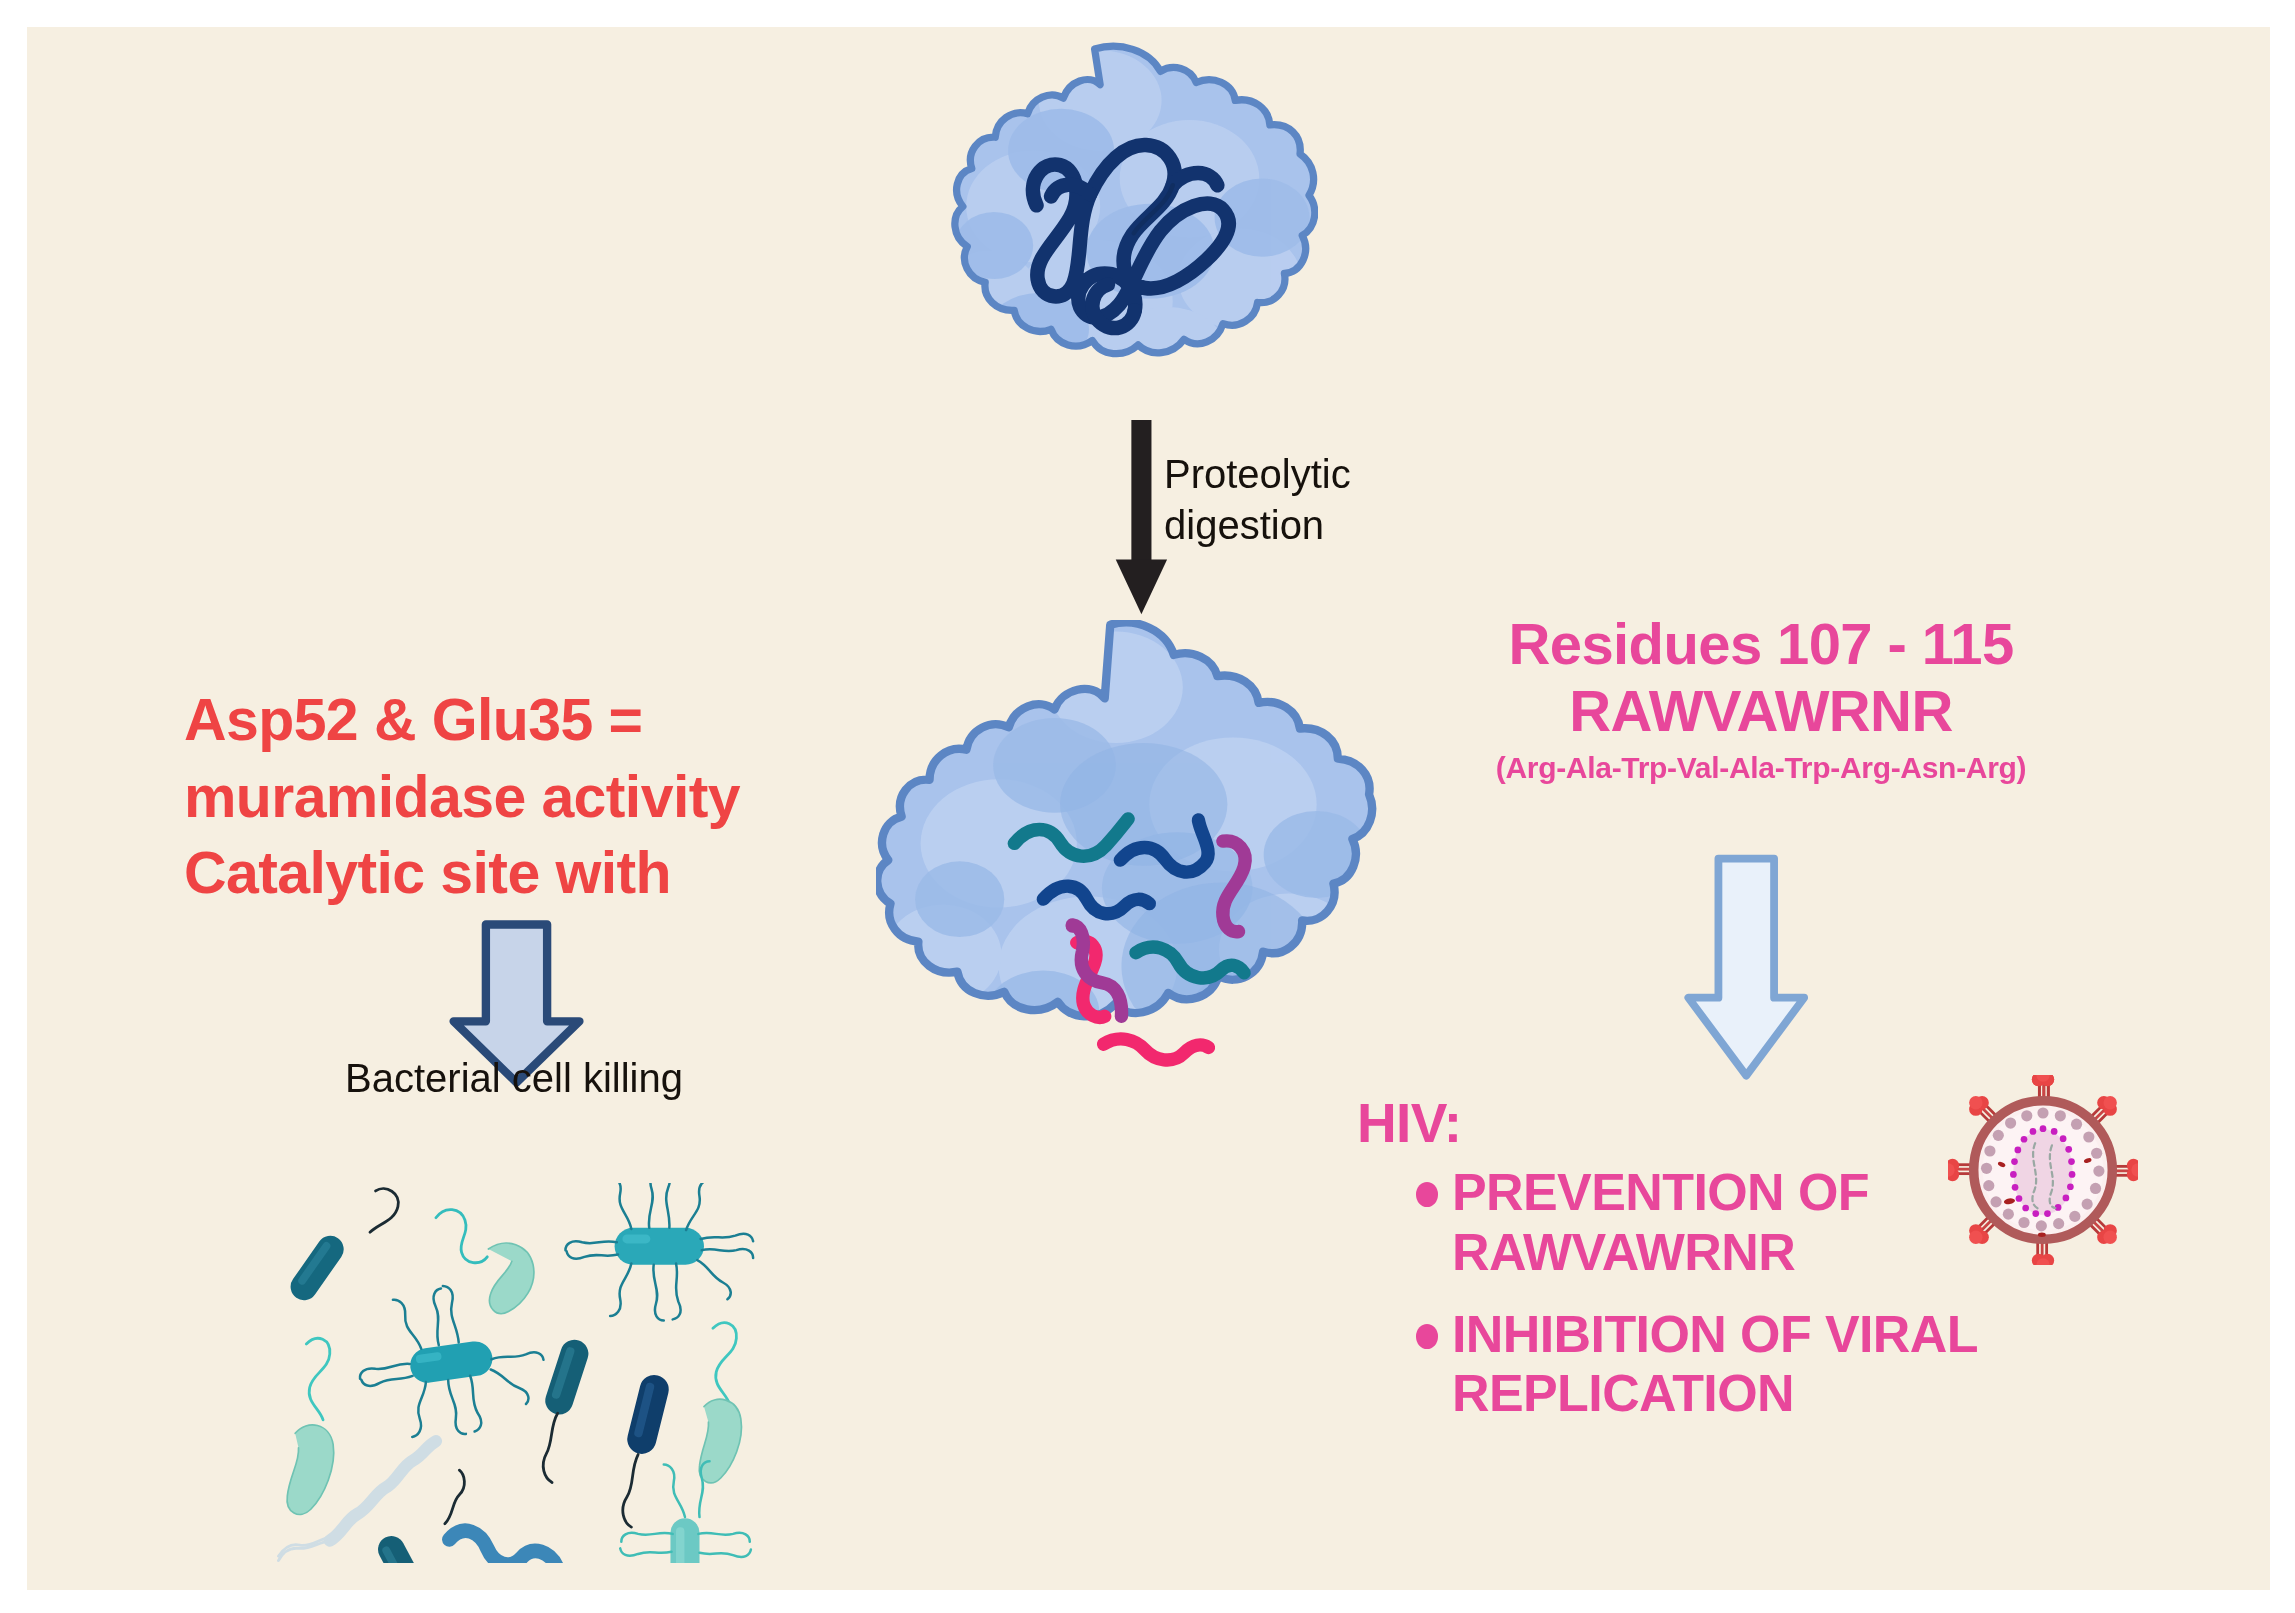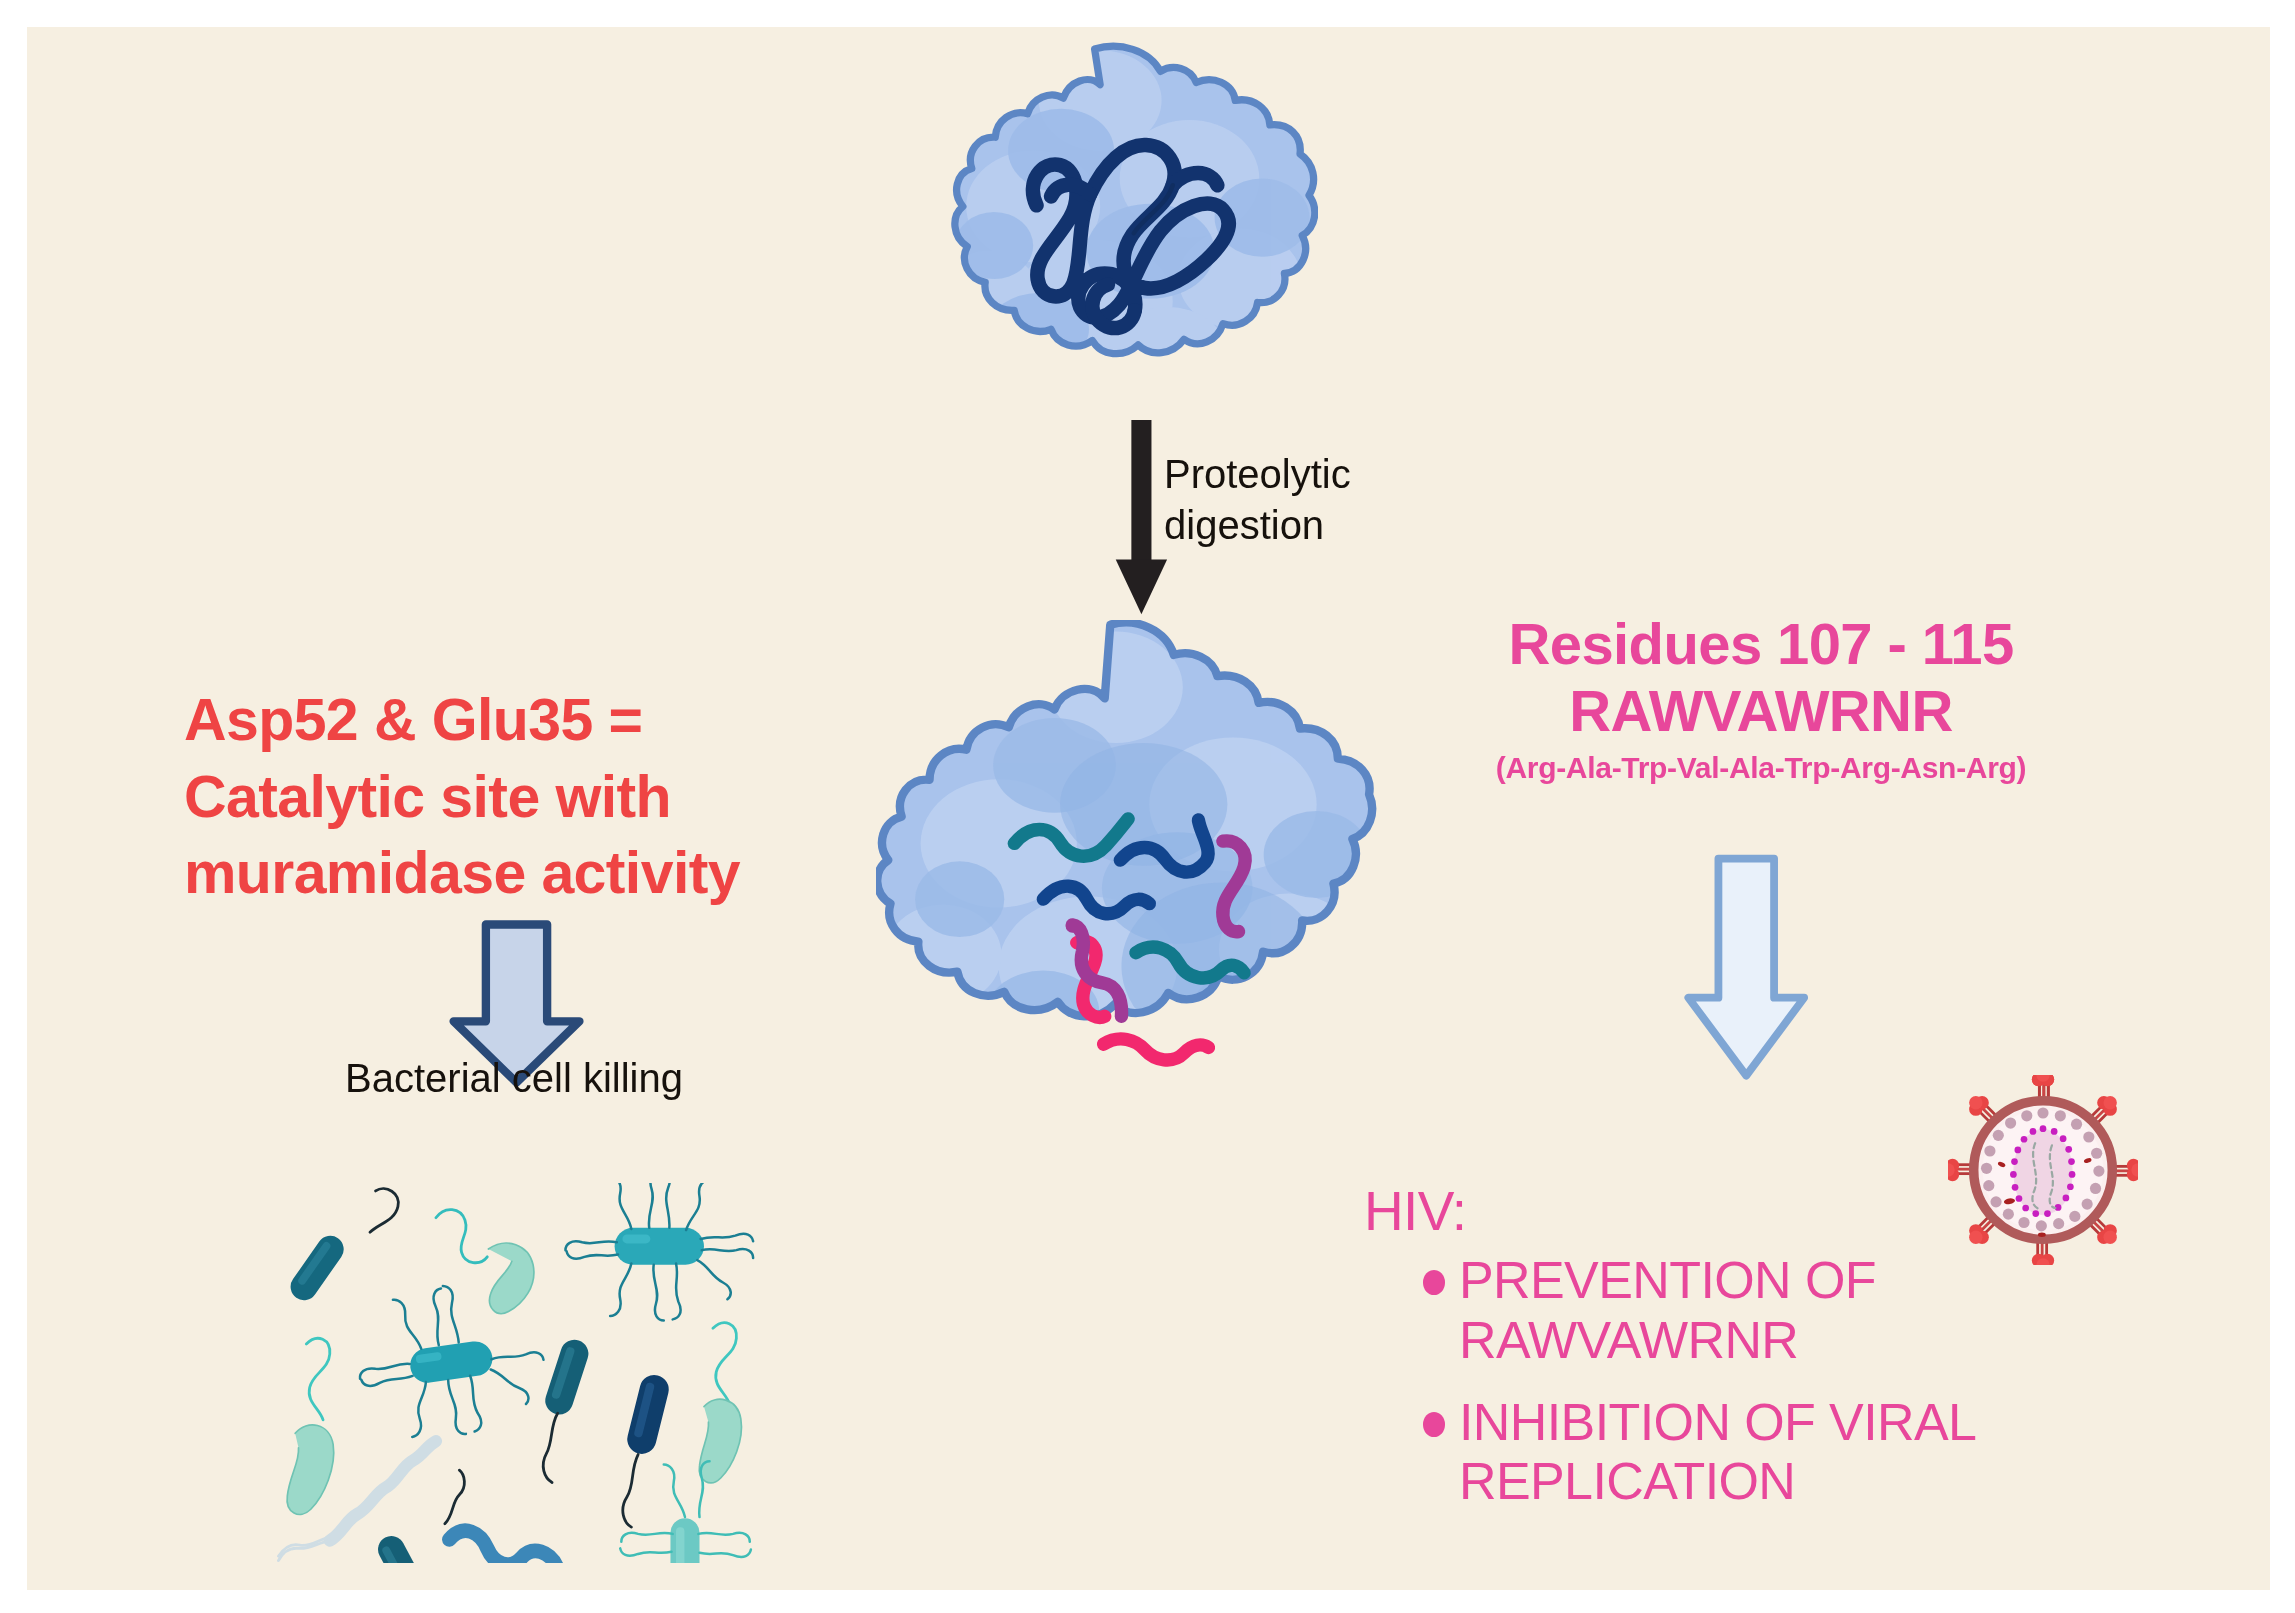--- a/index.html
+++ b/index.html
@@ -33,21 +33,21 @@
   }
   .proteo span{display:block;}
 
   .bct-label{
     position:absolute;left:313px;top:1056px;width:402px;text-align:center;
     color:#16110C;font-weight:400;font-size:40px;
     font-family:"Liberation Sans",sans-serif;
   }
 
   
-  .hiv-wrap{position:absolute;left:1357px;top:1184px;width:737px;color:#E8479B;font-weight:400;margin-left:7px;}
+  .hiv-wrap{position:absolute;left:1357px;top:1096px;width:737px;color:#E8479B;font-weight:700;}
   .hiv-head{font-size:55px;line-height:1.0;letter-spacing:-0.6px;}
   .hiv-list{margin:12.3px 0 0 0;padding:0;list-style:none;}
   .hiv-item{position:relative;padding-left:95px;font-size:52px;line-height:1.14;letter-spacing:-0.6px;margin-bottom:23.4px;}
   .hiv-bullet{position:absolute;left:59px;top:19px;width:22px;height:24.6px;border-radius:50%;background:#E8479B;}
 
   
   .blockarrow{position:absolute;}
   .blockarrow svg{display:block;overflow:visible;}
 </style>
 </head>
@@ -189,22 +189,22 @@
         <path d="M352,548 C352,548 352,548 352,548" stroke="#A03A96"></path>
         <path d="M352,546 C366,548 376,566 370,594 C362,626 380,646 406,650 C430,654 442,676 440,710" stroke="#A03A96"></path>
         <path d="M466,596 C496,576 528,588 542,614 C558,644 596,650 618,628 C634,612 650,618 660,632" stroke="#12798C"></path>
         <path d="M408,760 C436,742 466,752 482,770 C500,790 532,796 552,776 C568,760 584,758 596,766" stroke="#F2286E"></path>
       </g>
     </svg>
   </div>
 
   <div class="teal-block">
     <span class="teal-line">Asp52 &amp; Glu35 =</span>
+    <span class="teal-line">muramidase activity</span>
     <span class="teal-line">Catalytic site with</span>
-    <span class="teal-line">muramidase activity</span>
   </div>
 
   <div class="blockarrow" style="left:441px;top:920px;width:151px;height:167px;">
     <svg width="151" height="167" viewBox="0 0 270 300">
       <polygon points="80,8 190,8 190,182 248,182 135,292 22,182 80,182" fill="#C7D4E9" stroke="#2A4A78" stroke-width="15" stroke-linejoin="round"></polygon>
     </svg>
   </div>
 
   <div class="bct-label">Bacterial cell killing</div>
 

